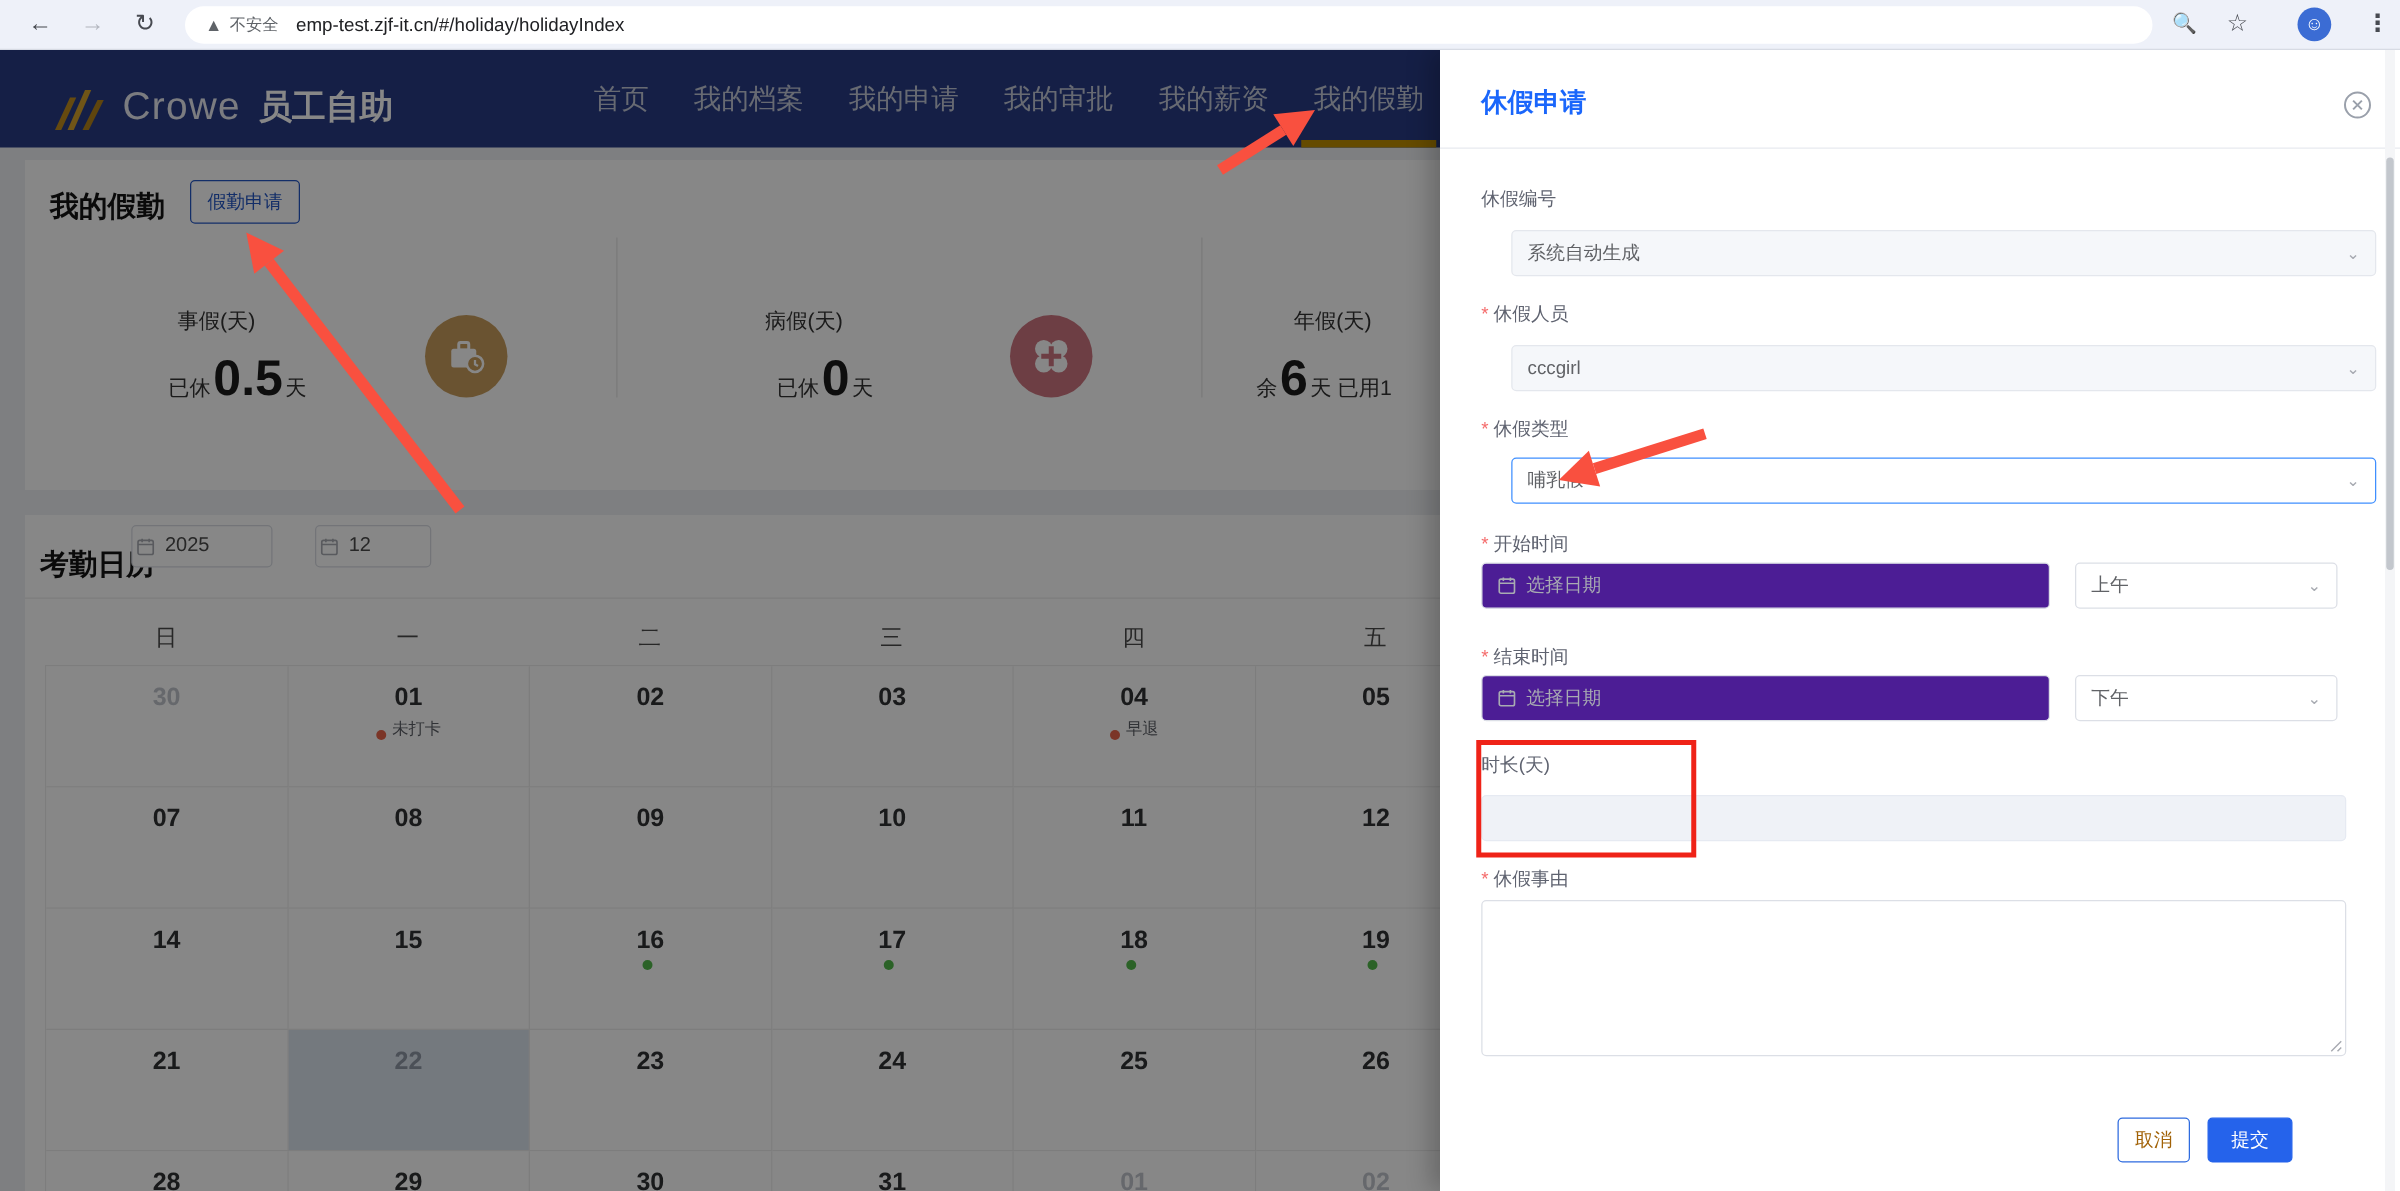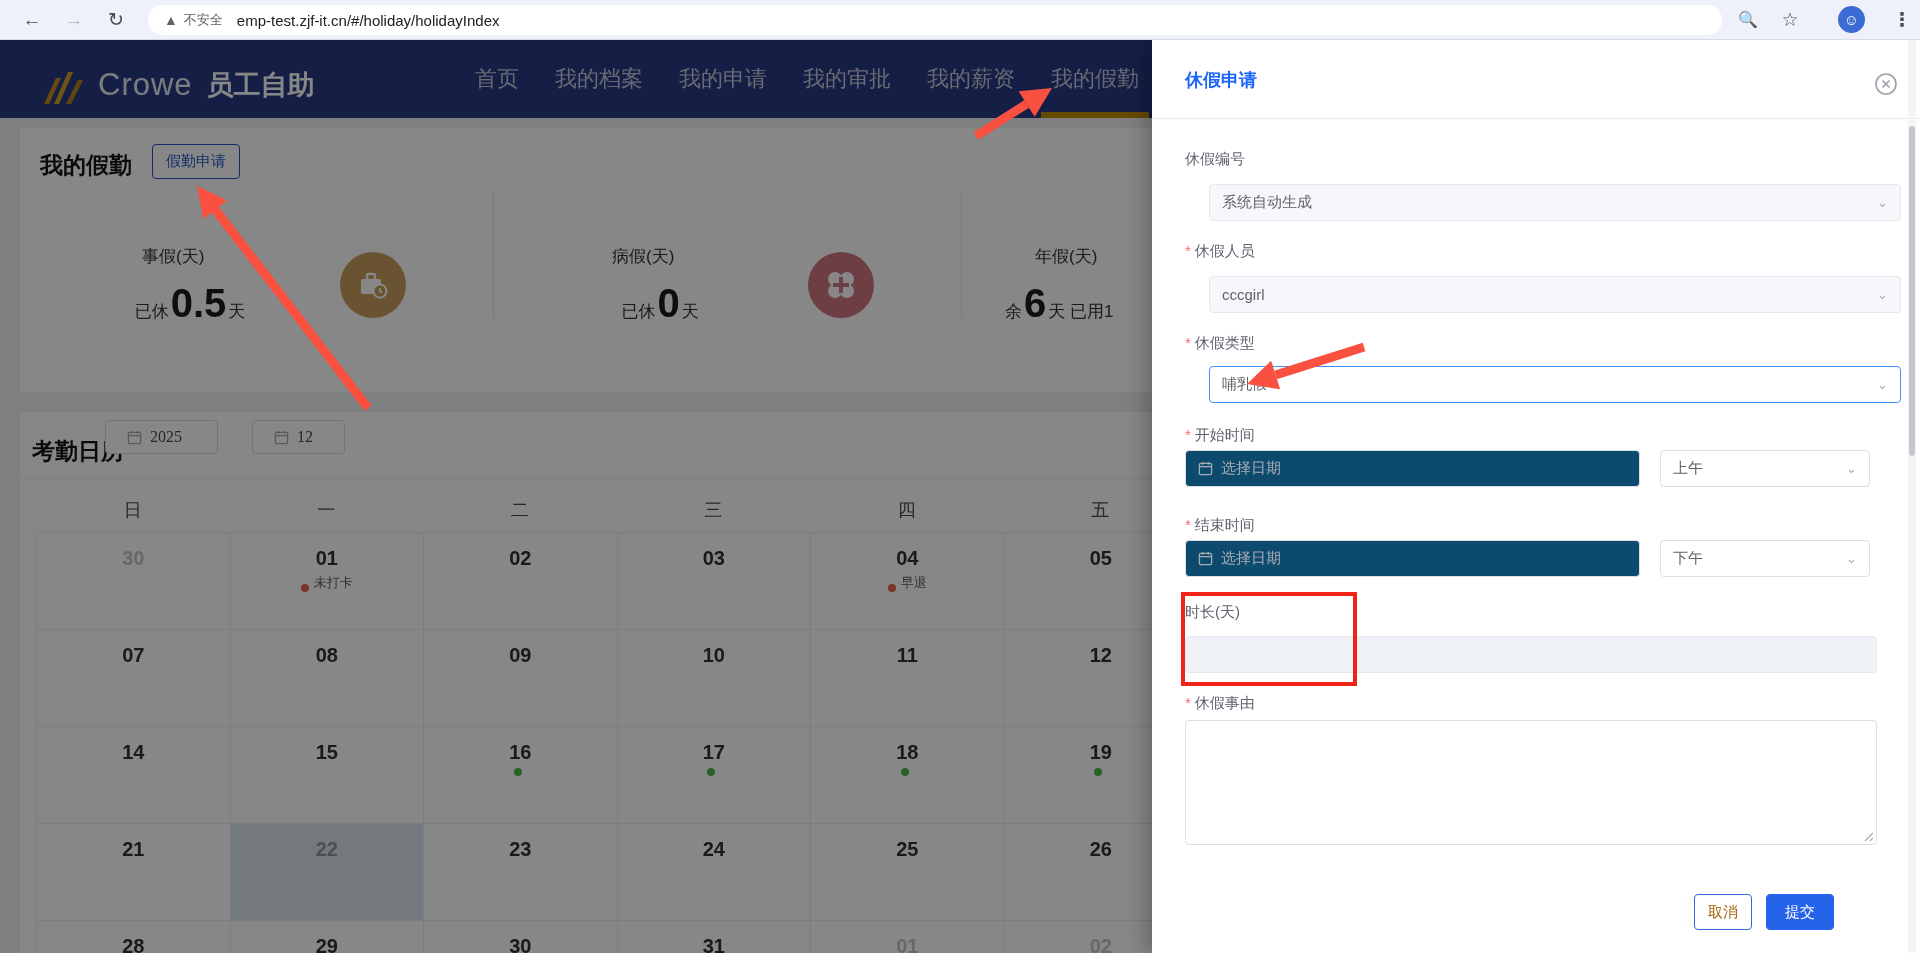--- a/index.html
+++ b/index.html
@@ -42,21 +42,21 @@
   .stat-label { position:absolute; font-size:17px; color:#333; }
   .stat-value { position:absolute; display:flex; align-items:baseline; justify-content:center; color:#222; }
   .stat-value .sm { font-size:17px; color:#333; }
   .stat-value .big { font-size:40px; font-weight:bold; line-height:1; padding:0 2px; color:#1c1c1c; }
   .stat-icon { position:absolute; width:66px; height:66px; border-radius:50%; display:flex; align-items:center; justify-content:center; }
   .vsep { position:absolute; top:62px; height:128px; width:1px; background:#e6e6e6; }
 
   #card-calendar { left:20px; top:372px; width:1880px; height:541px; }
   #calendar-title { position:absolute; left:12px; top:24px; font-size:23px; font-weight:bold; color:#141414; }
   .mini-select { position:absolute; top:8px; height:34px; border:1px solid #d9dce3; border-radius:4px; background:#fff;
-    display:flex; align-items:center; padding:0 21px; font-size:16px; color:#4a4a4a; cursor:pointer;font-family:Liberation Serif, serif; }
+    display:flex; align-items:center; padding:0 3px; font-size:16px; color:#4a4a4a; cursor:pointer; }
   .mini-select svg { margin-right:8px; }
   #cal-divider { position:absolute; left:0; top:66px; width:1880px; height:1px; background:#ececec; }
   #cal-head-row { position:absolute; left:16px; top:86px; width:1355px; height:28px; }
   .cal-head { position:absolute; top:0; width:193.5px; text-align:center; font-size:18px; color:#4a4a4a; }
   #cal-grid { position:absolute; left:16px; top:120px; width:1356px; border-top:1px solid #ececec; border-left:1px solid #ececec; }
   .cal-row { display:flex; }
   .cal-cell { width:193.5px; height:97px; border-right:1px solid #ececec; border-bottom:1px solid #ececec;
     position:relative; cursor:pointer; background:#fff; }
   .cal-cell.selected { background:#dce4ef; }
   .cal-day { text-align:center; margin-top:14px; font-size:20px; font-weight:bold; color:#303133; }
@@ -66,32 +66,32 @@
   .dot { width:8px; height:8px; border-radius:50%; margin-right:5px; }
   .dot.red { background:#e8654a; }
   .dot.green { background:#52b94a; }
 
   
   #mask { position:absolute; left:0; top:0; width:1920px; height:913px; background:rgba(0,0,0,0.47); z-index:10; }
 
   
   #drawer { position:absolute; left:1152px; top:0; width:768px; height:913px; background:#ffffff; z-index:20;
     box-shadow:-8px 0 18px rgba(0,0,0,0.22); }
-  #drawer-title { position:absolute; left:33px; top:28px; font-size:18px; font-weight:bold; color:#1a66fb; }
+  #drawer-title { position:absolute; left:33px; top:28px; font-size:21px; font-weight:bold; color:#1a66fb; }
   #drawer-close { position:absolute; left:722px; top:32px; width:24px; height:24px; cursor:pointer; }
   #drawer-divider { position:absolute; left:0; top:78px; width:768px; height:1px; background:#e8eaef; }
   .f-label { position:absolute; left:33px; font-size:15px; color:#5f6370; }
   .f-label .req { color:#f56c6c; margin-right:4px; }
   .sel { position:absolute; left:33px; width:692px; height:37px; border-radius:4px; display:flex; align-items:center;
     padding:0 12px; font-size:15px; color:#606266; cursor:pointer;margin-left:24px; }
   .sel .chev { margin-left:auto; color:#a8abb2; font-size:13px; }
   .sel.gray { background:#f5f7fa; border:1px solid #e4e7ed; }
   .sel.focus { background:#fff; border:1px solid #3f8fff; }
   .date-input { position:absolute; left:33px; width:455px; height:37px; border:1px solid #dcdfe6; border-radius:4px;
-    background:#0c4a6e; display:flex; align-items:center; padding:0 12px; font-size:15px; color:#a8abb2; cursor:text; }
+    background:#4c1d95; display:flex; align-items:center; padding:0 12px; font-size:15px; color:#a8abb2; cursor:text; }
   .date-input svg { margin-right:8px; }
   .ampm { position:absolute; left:508px; width:210px; height:37px; border:1px solid #dcdfe6; border-radius:4px;
     background:#fff; display:flex; align-items:center; padding:0 12px; font-size:15px; color:#606266; cursor:pointer; }
   .ampm .chev { margin-left:auto; color:#a8abb2; font-size:13px; }
   #duration-input { position:absolute; left:33px; top:596px; width:692px; height:37px; background:#eff2f7;
     border:1px solid #e6eaf2; border-radius:4px; }
   #reason-textarea { position:absolute; left:33px; top:680px; width:692px; height:125px; border:1px solid #dcdfe6;
     border-radius:4px; background:#fff; resize:none; font-family:inherit; }
   #resize-handle { position:absolute; left:712px; top:792px; width:10px; height:10px; pointer-events:none; }
   .btn { position:absolute; top:854px; height:36px; border-radius:4px; font-size:15px; cursor:pointer; }

